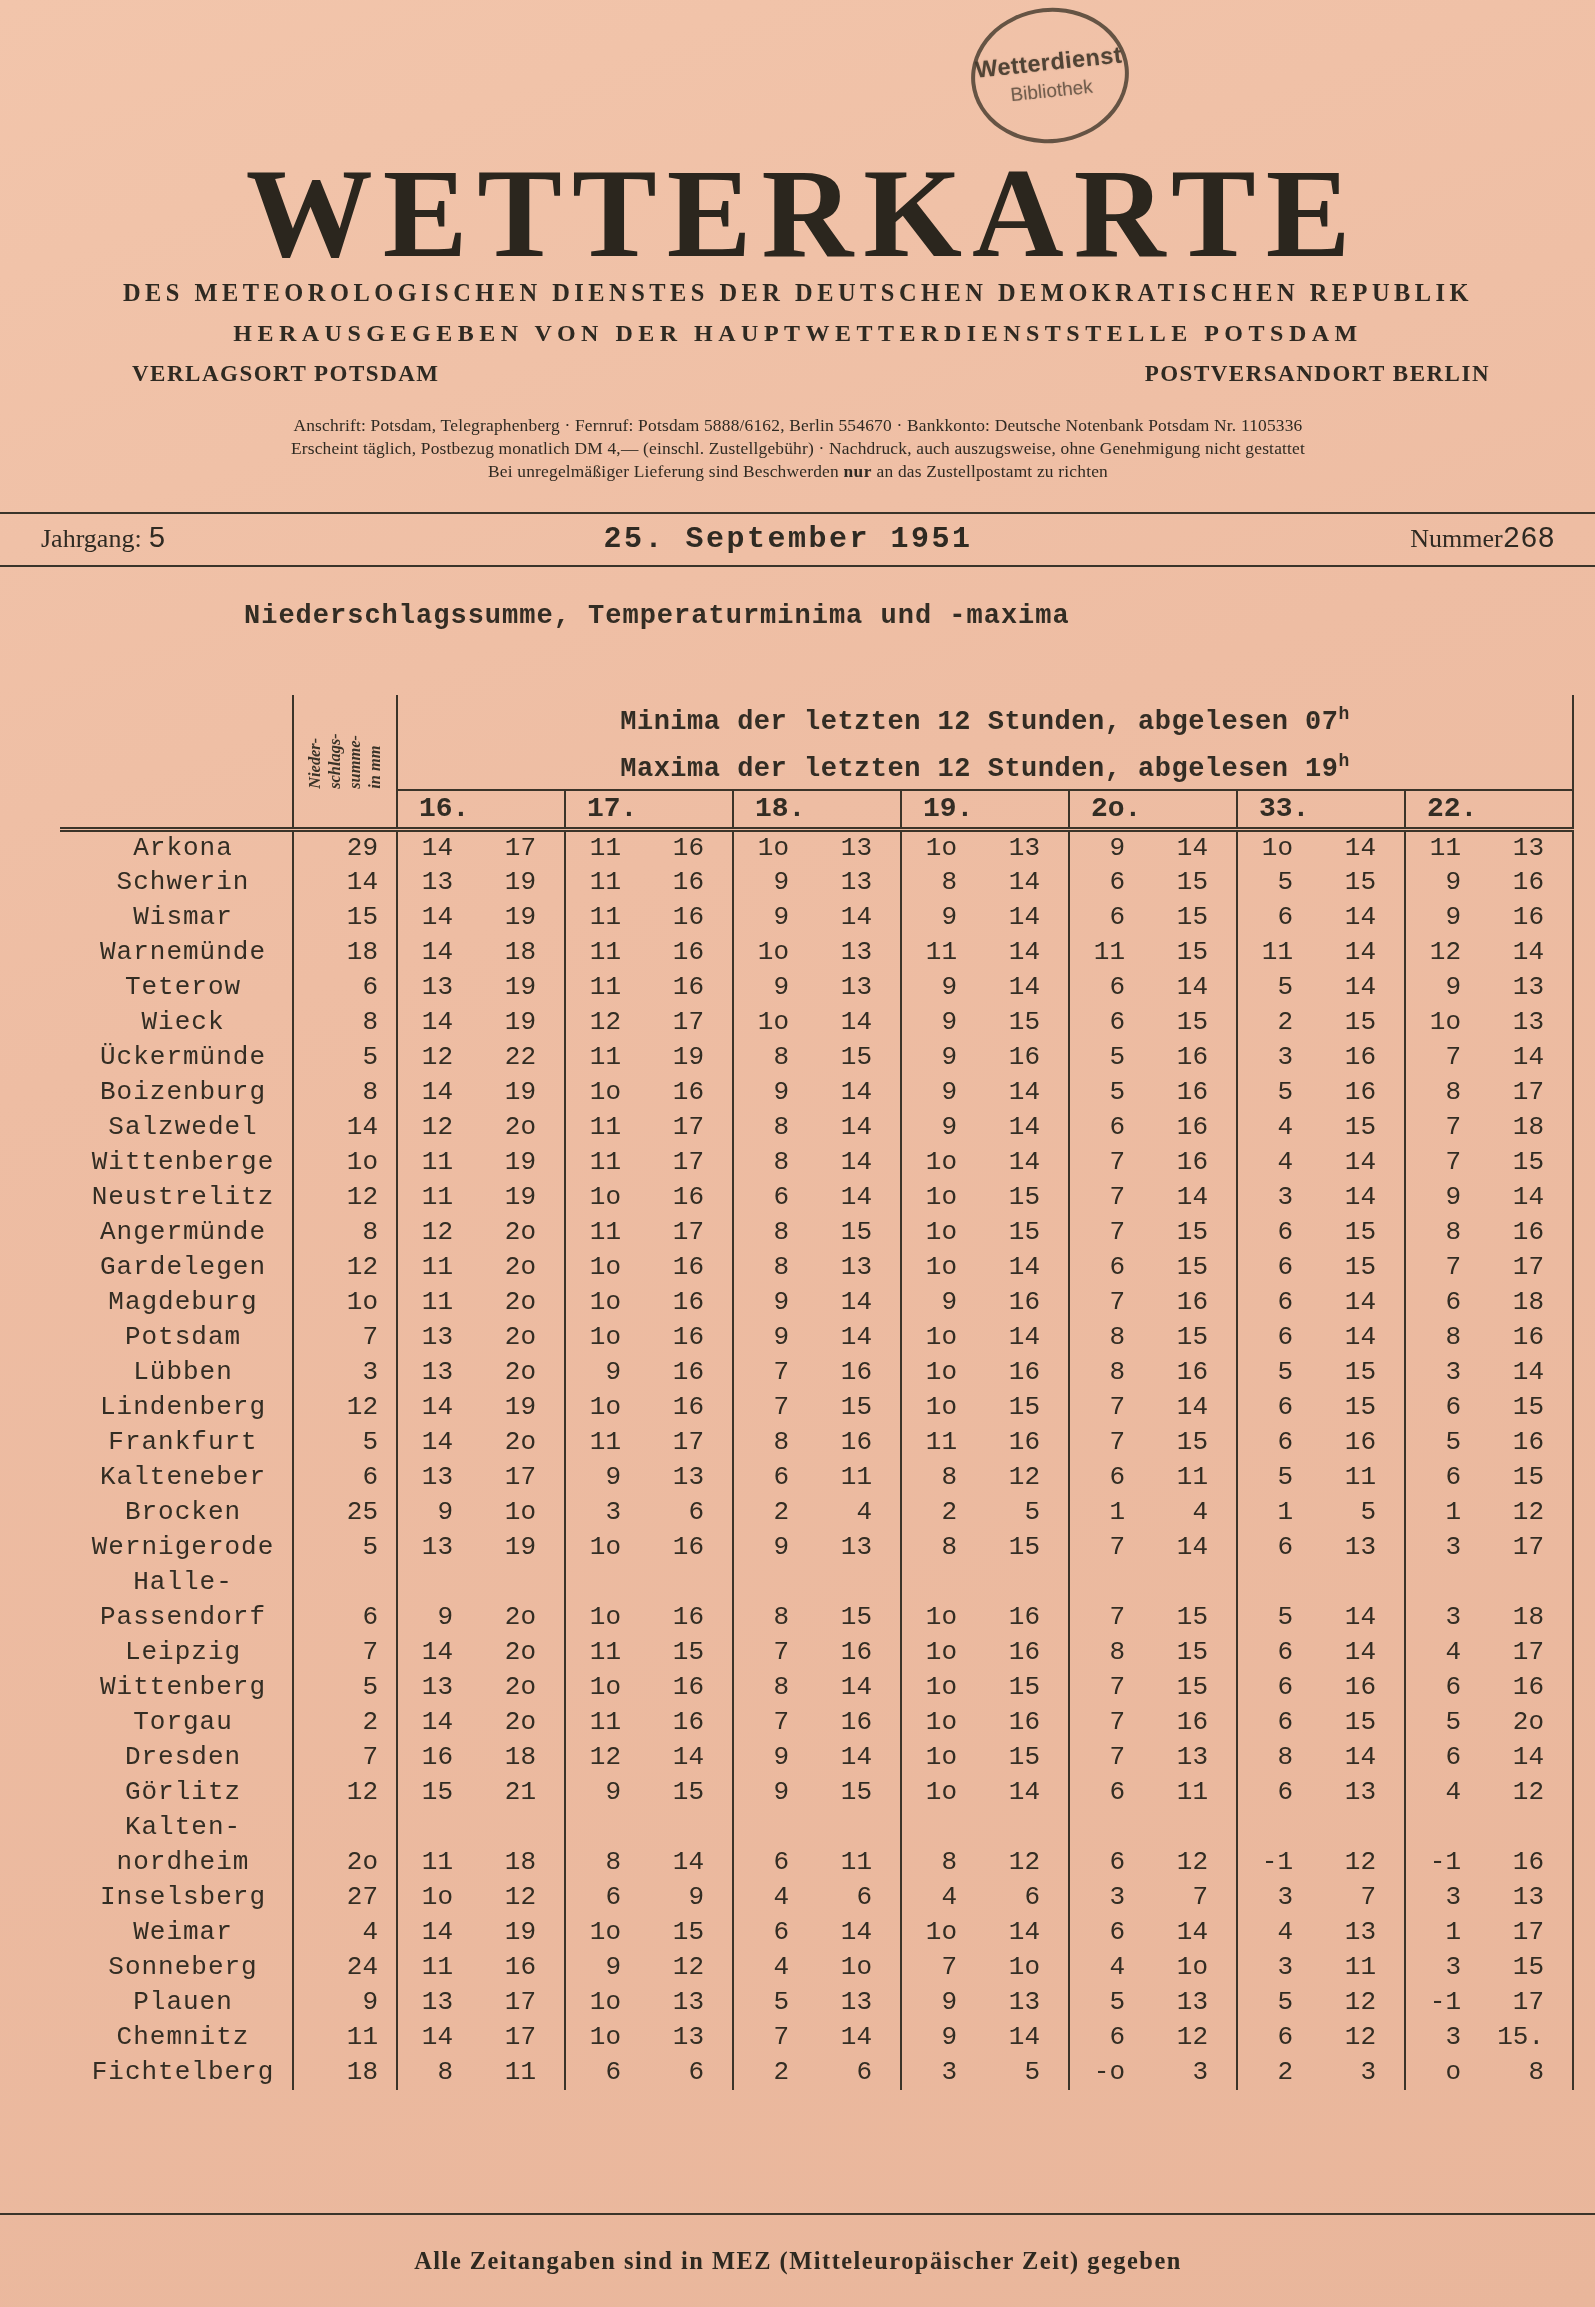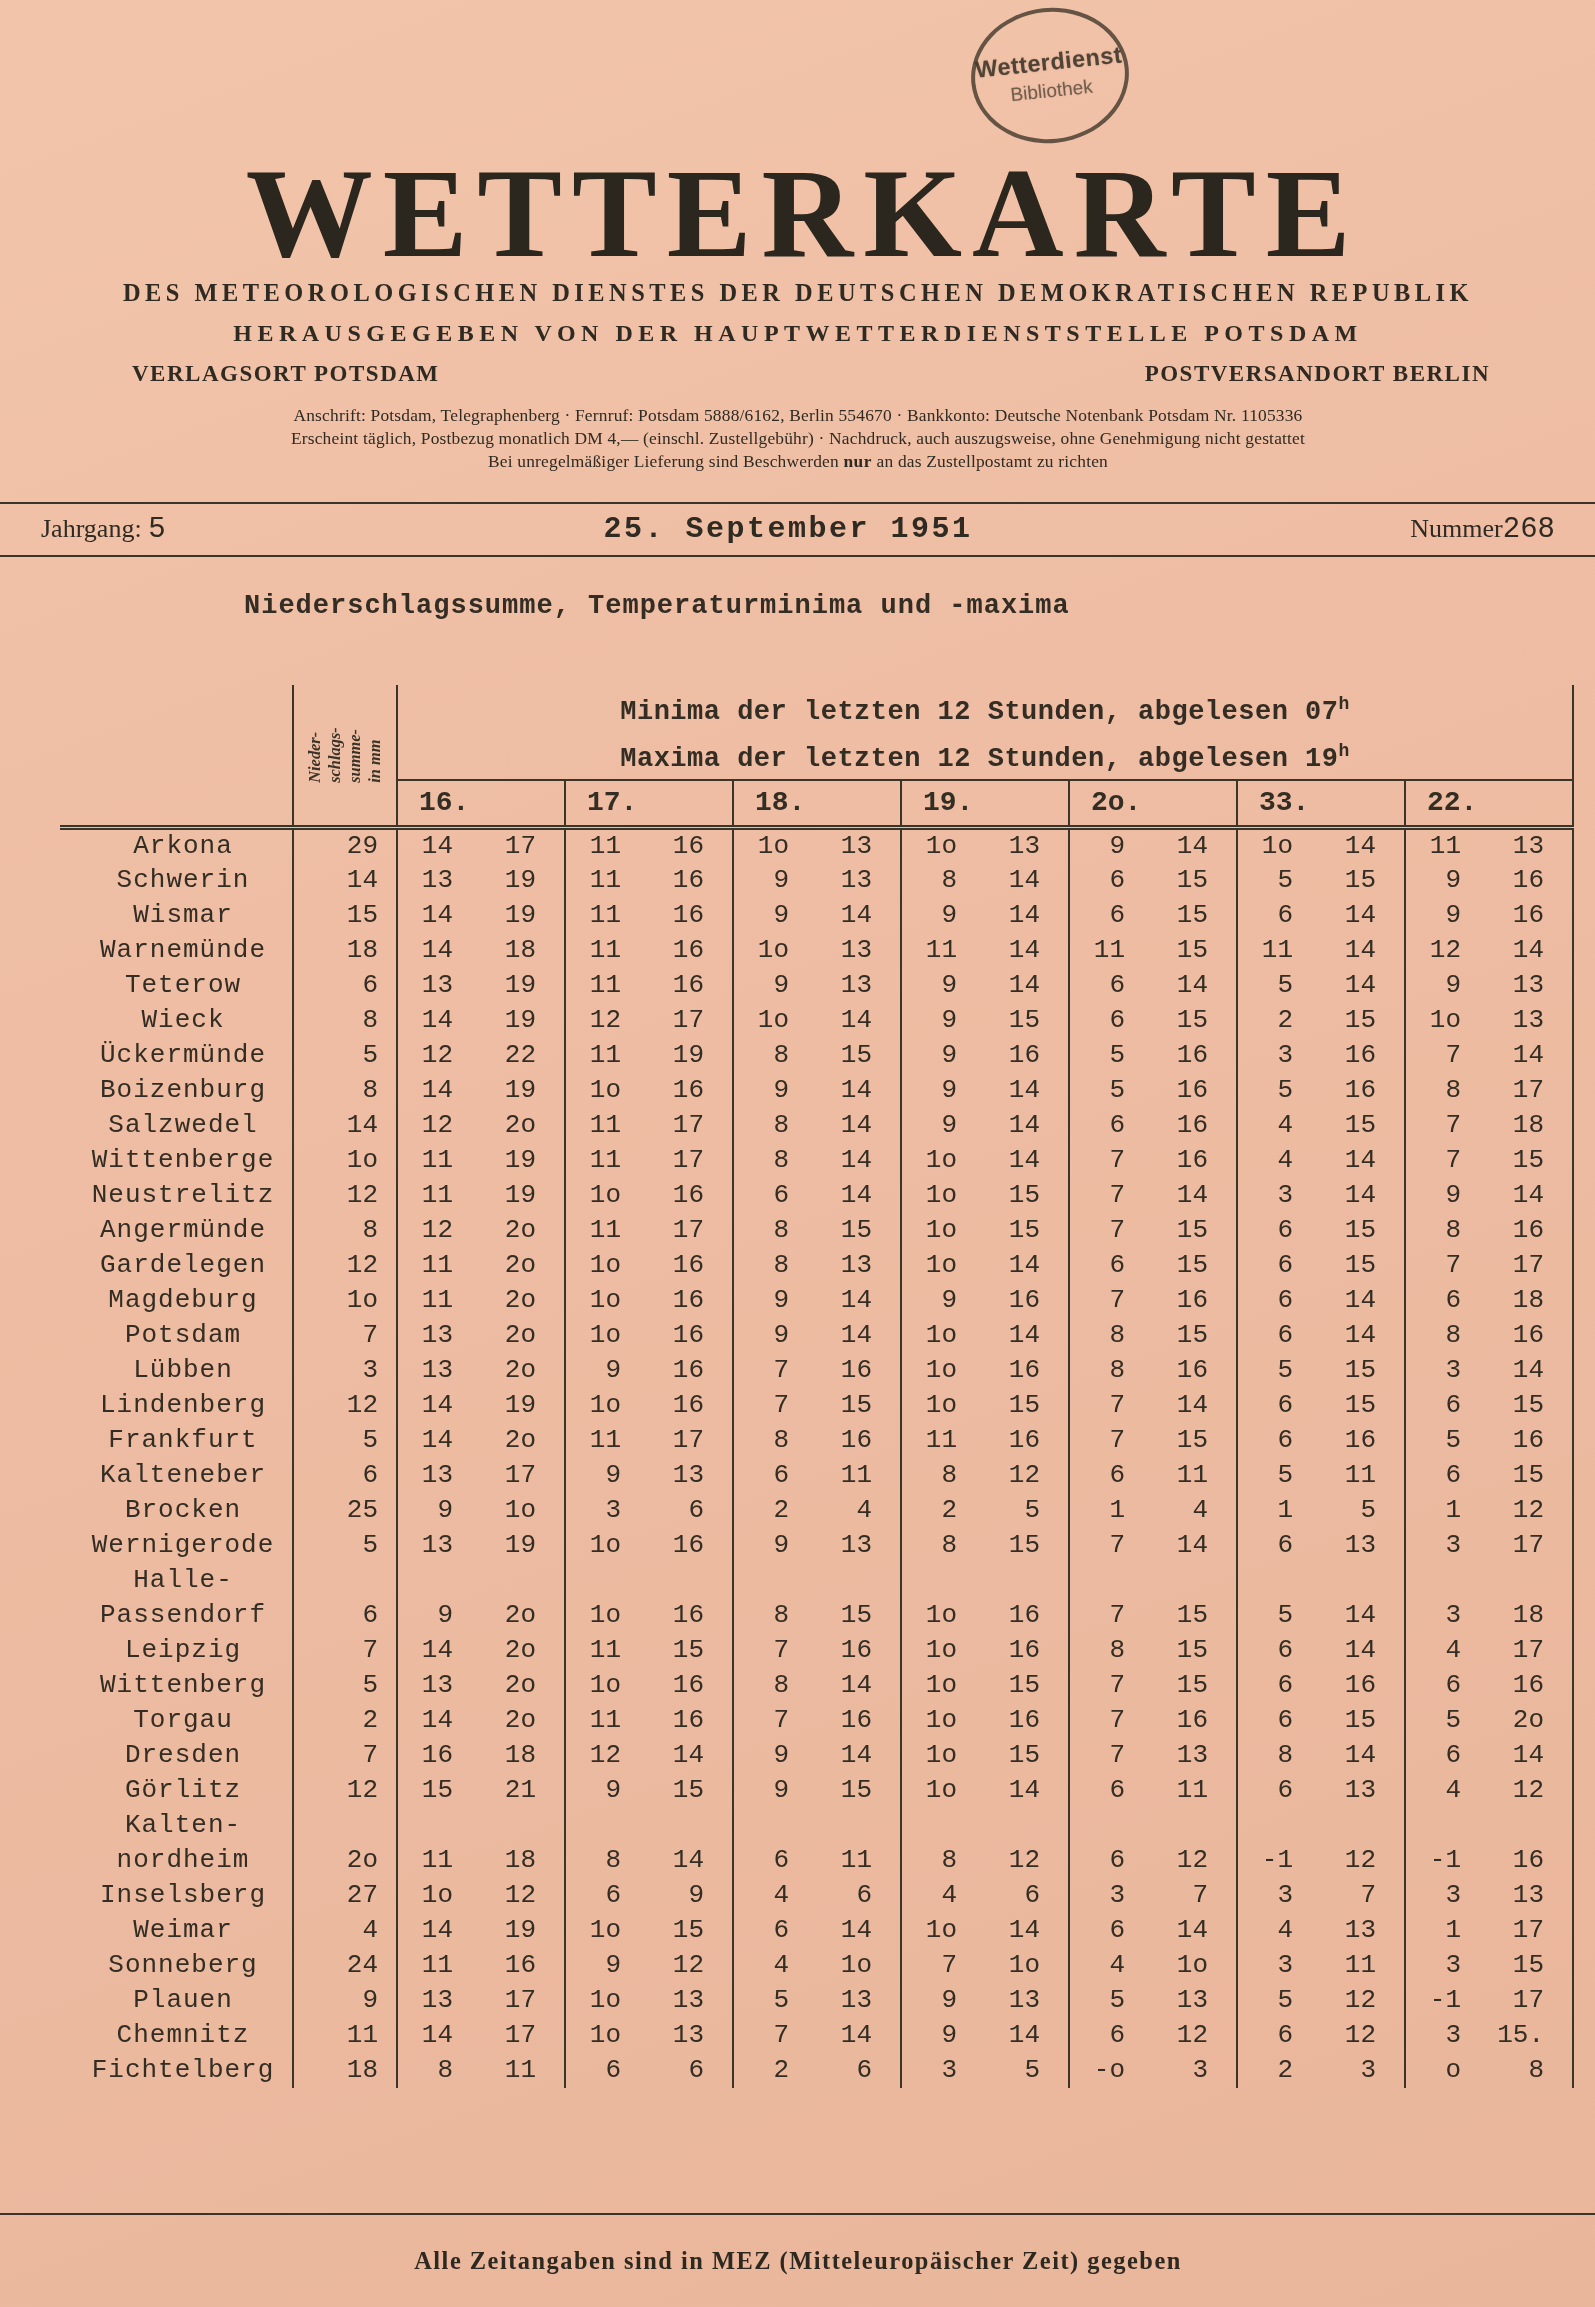--- a/index.html
+++ b/index.html
@@ -38,21 +38,21 @@
     letter-spacing:10px; padding-left:10px;
     color:#2b261e;
   }
   .sub1 { font-size:24.4px; font-weight:bold; letter-spacing:4.5px; }
   .sub2 { margin-top:13px; font-size:24px; font-weight:bold; letter-spacing:5.5px; }
   .places {
     display:flex; justify-content:space-between;
     padding:14px 106px 0 132px;
     font-size:23px; font-weight:bold; letter-spacing:1.5px;
   }
-  .fineprint { margin-top:17px; font-size:17.4px; line-height:23px; letter-spacing:0.2px; }
+  .fineprint { margin-top:27px; font-size:17.4px; line-height:23px; letter-spacing:0.2px; }
   .fineprint b { letter-spacing:0.5px; }
 
   .rule { border-top:2.5px solid #3a342a; width:100%; }
   .rule1 { margin-top:29px; }
 
   .issue-row {
     display:flex; justify-content:space-between; align-items:baseline;
     padding:8px 41px 9px 41px;
   }
   .issue-left, .issue-right { font-size:26px; }
@@ -88,21 +88,21 @@
     border-right:2px solid #3b3429;
     border-bottom:2px solid #3b3429;
     height:80px;
     font-size:27px; line-height:39px; letter-spacing:0.5px;
     text-align:center; font-weight:bold; color:#332d24;
   }
   th.h-minmax sup { font-size:18px; }
   th.h-day {
     border-left:2px solid #3b3429;
     border-bottom:5.5px double #3b3429;
-    height:48px; text-align:left; padding-left:21px;
+    height:40px; text-align:left; padding-left:21px;
     font-size:28px; font-weight:bold; color:#332d24;
   }
   th.h-day.last { border-right:2px solid #3b3429; }
 
   .rot-box { display:flex; align-items:center; justify-content:center; height:100%; }
   .rot-label {
     transform:rotate(-90deg);
     font-family:"Liberation Serif", serif;
     font-style:italic; font-weight:bold;
     font-size:16.4px; line-height:20px;

